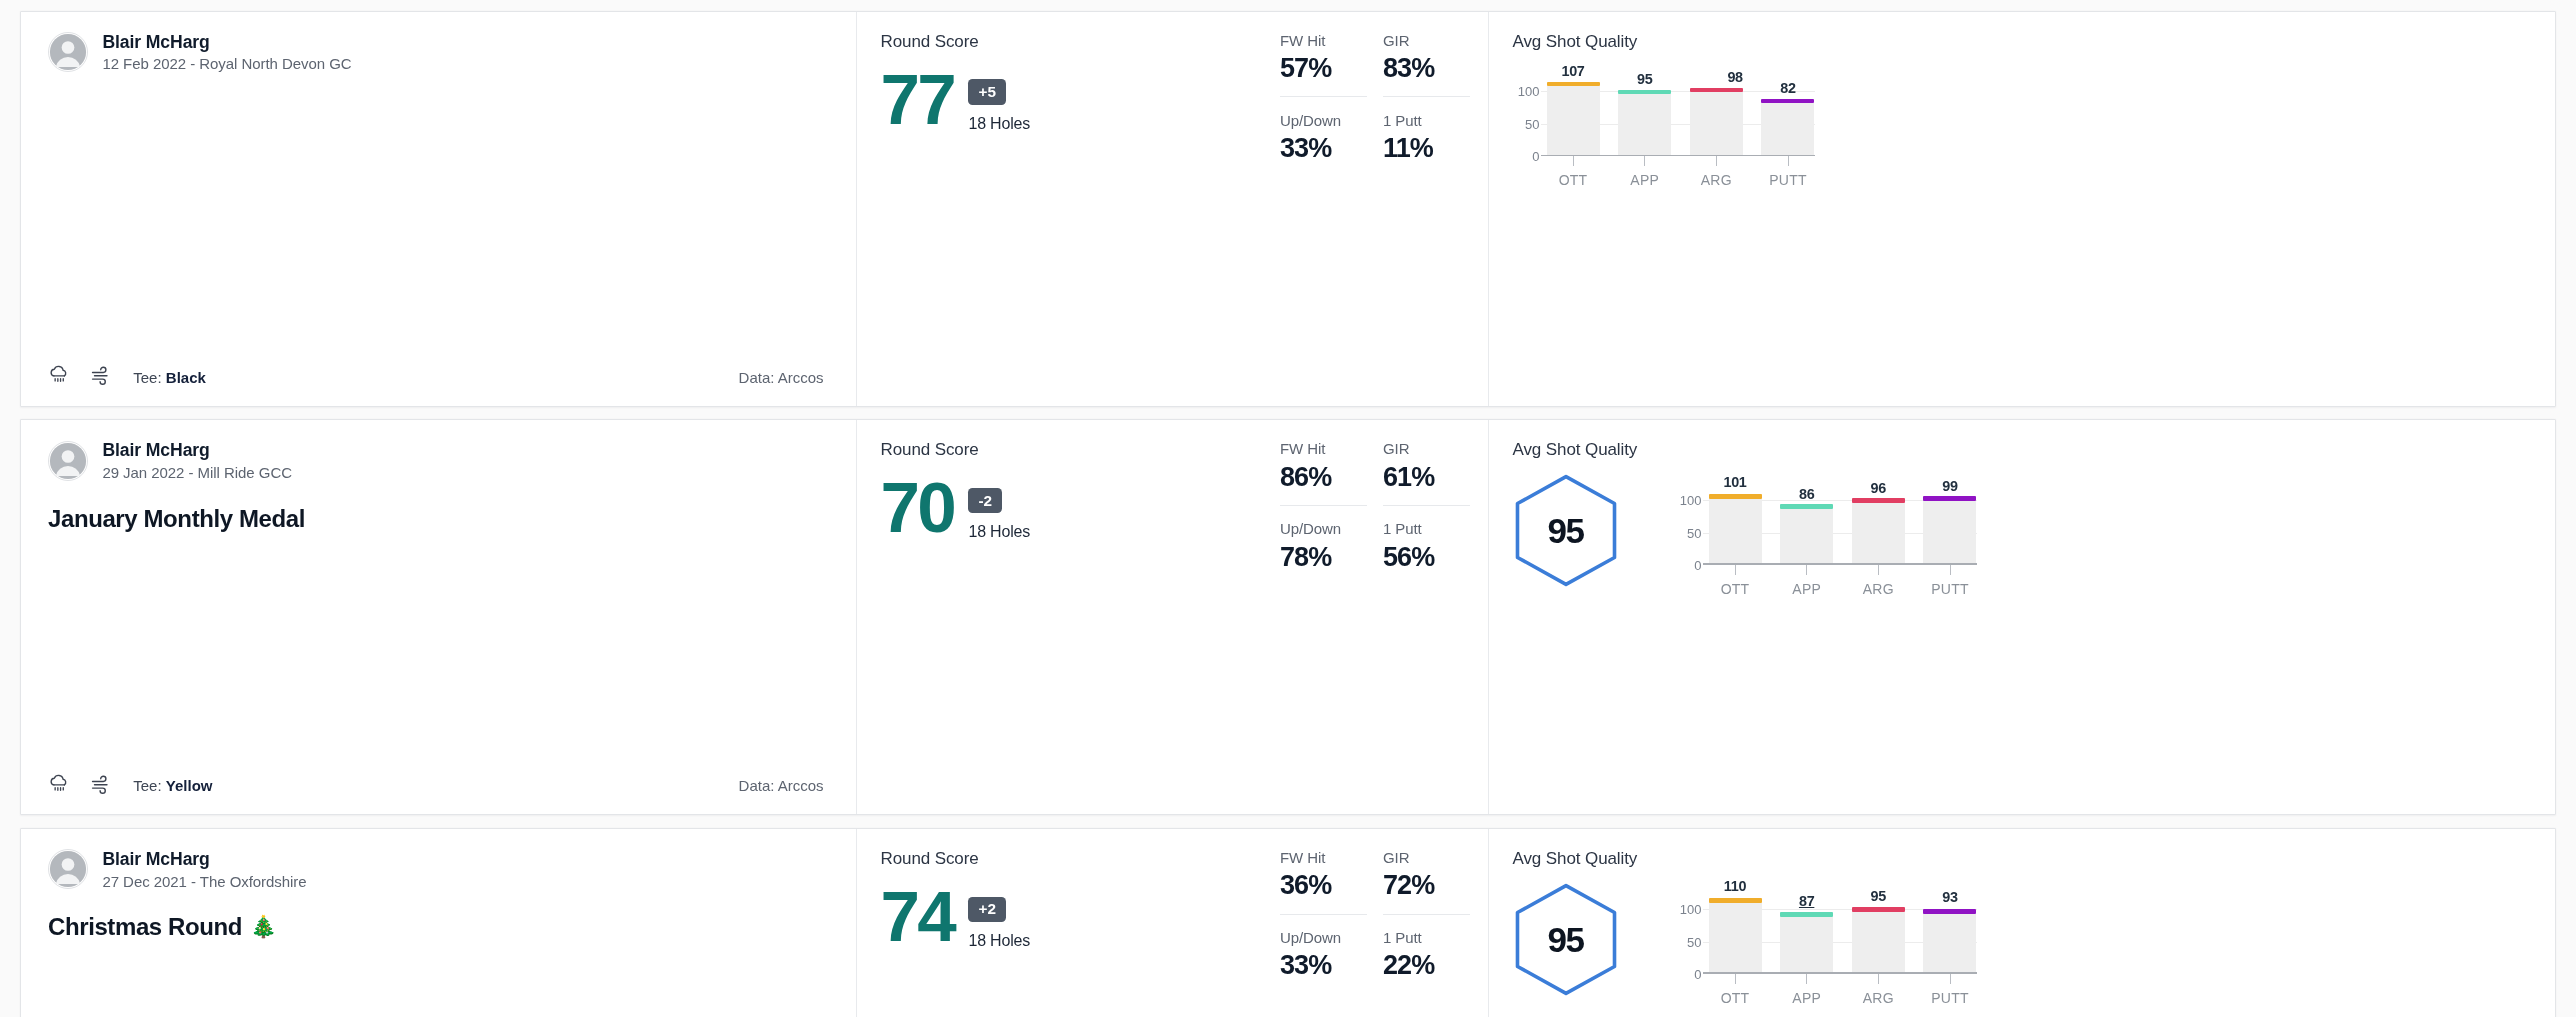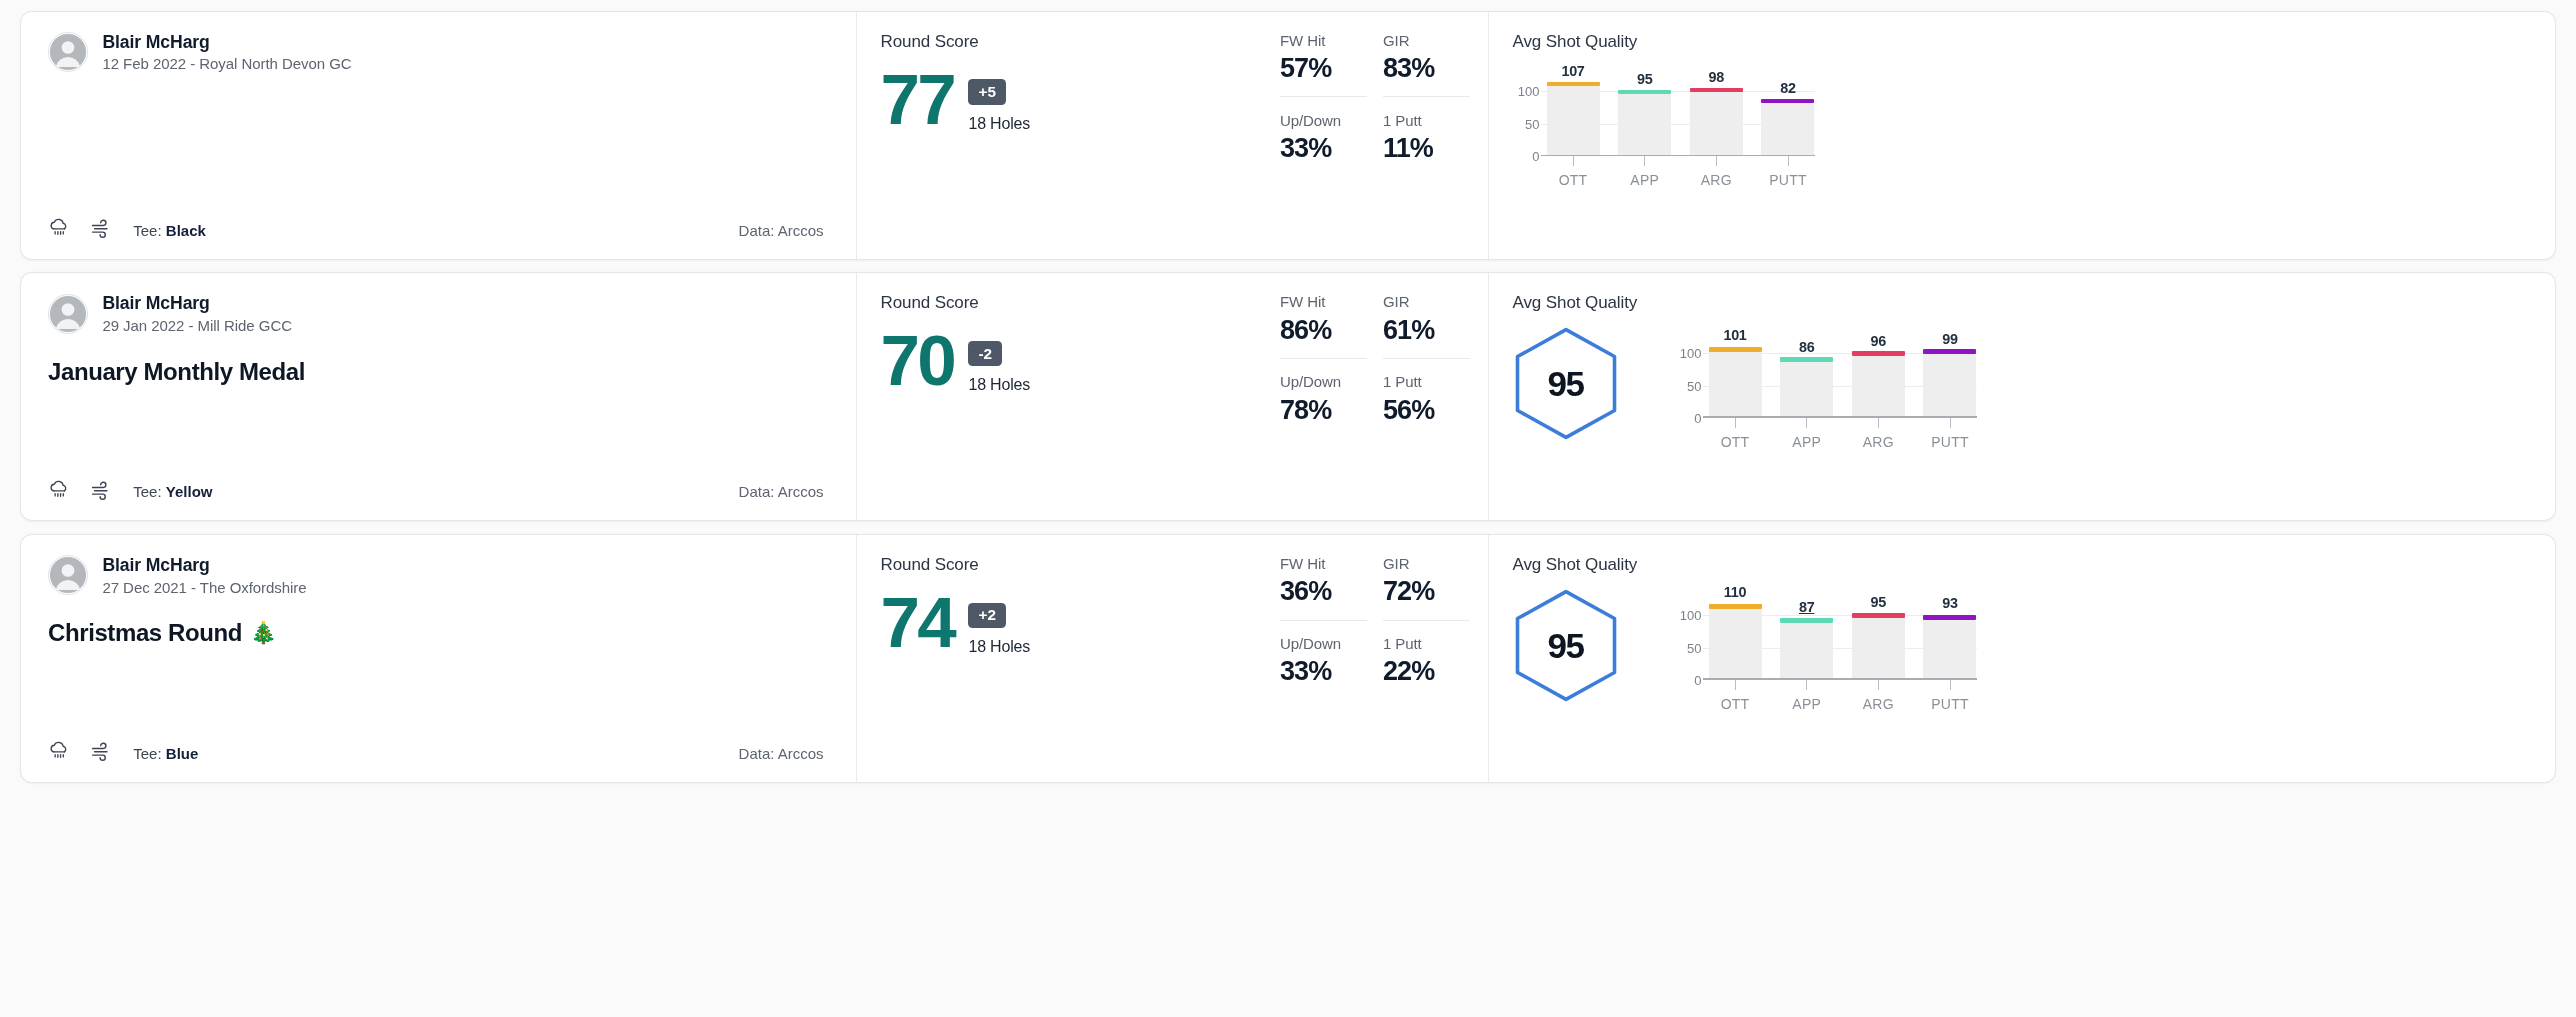--- a/index.html
+++ b/index.html
@@ -13,25 +13,25 @@
   .feed {
     width: 2576px;
     padding: 10.8px 20px 9px 20px;
     display: flex;
     flex-direction: column;
     gap: 12.6px;
   }
   .round-card {
     background: #ffffff;
     border: 0.9px solid #e3e5e8;
-    border-radius: 12px;
+    border-radius: 1px;
     box-shadow: 0 0.9px 1.8px rgba(16,24,40,0.05);
     display: flex;
     align-items: stretch;
-    height: 249px;
+    height: 396px;
     overflow: hidden;
   }
 
   
   .left-pane {
     width: 835px;
     flex: 0 0 835px;
     padding: 20px 27px 16px 27px;
     display: flex;
     flex-direction: column;
@@ -417,21 +417,21 @@
                     <div class="bar-cap" style="background: rgb(240, 173, 43);"></div>
                   </div>
                 </div>
                 <div class="bar-slot">
                   <div class="bar-number" style="bottom: 70px;">95</div>
                   <div class="bar-fill" style="height: 62px;">
                     <div class="bar-cap" style="background: rgb(95, 217, 181);"></div>
                   </div>
                 </div>
                 <div class="bar-slot">
-                  <div class="bar-number" style="bottom: 72px;">98</div>
+                  <div class="bar-number" style="bottom: 72px; text-align: right;">98</div>
                   <div class="bar-fill" style="height: 64px;">
                     <div class="bar-cap" style="background: rgb(225, 62, 98);"></div>
                   </div>
                 </div>
                 <div class="bar-slot">
                   <div class="bar-number" style="bottom: 61px;">82</div>
                   <div class="bar-fill" style="height: 53px;">
                     <div class="bar-cap" style="background: rgb(144, 19, 196);"></div>
                   </div>
                 </div>

